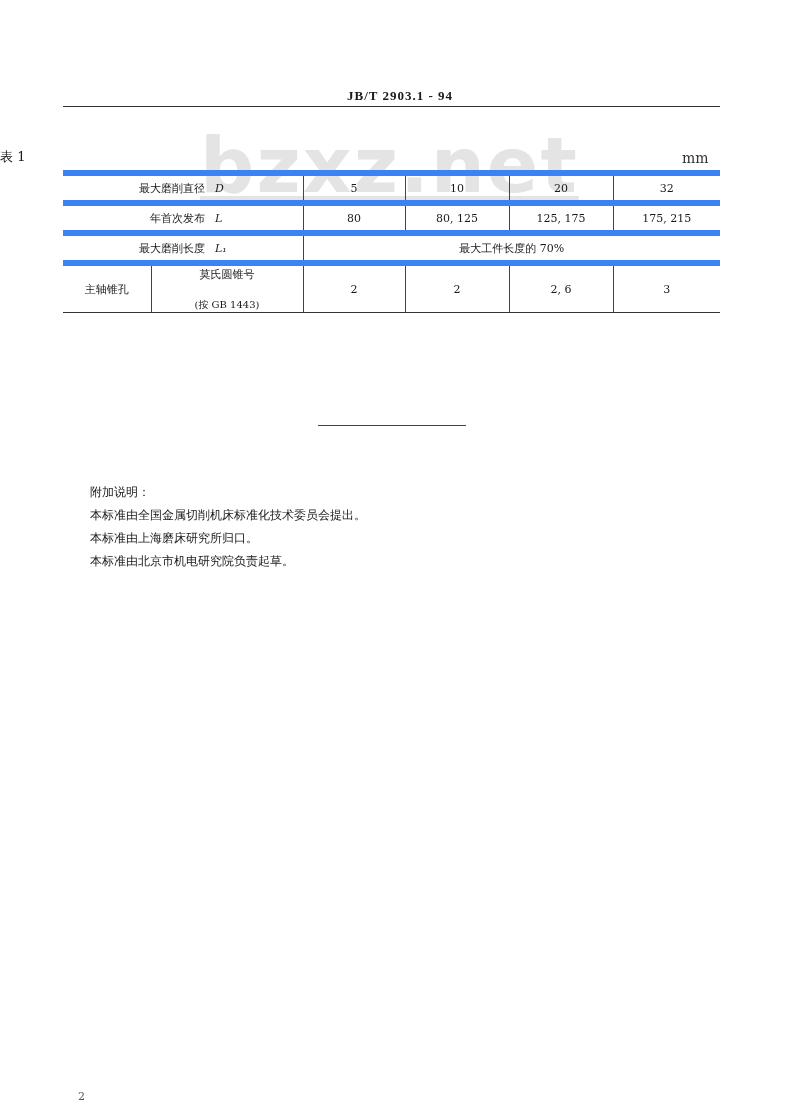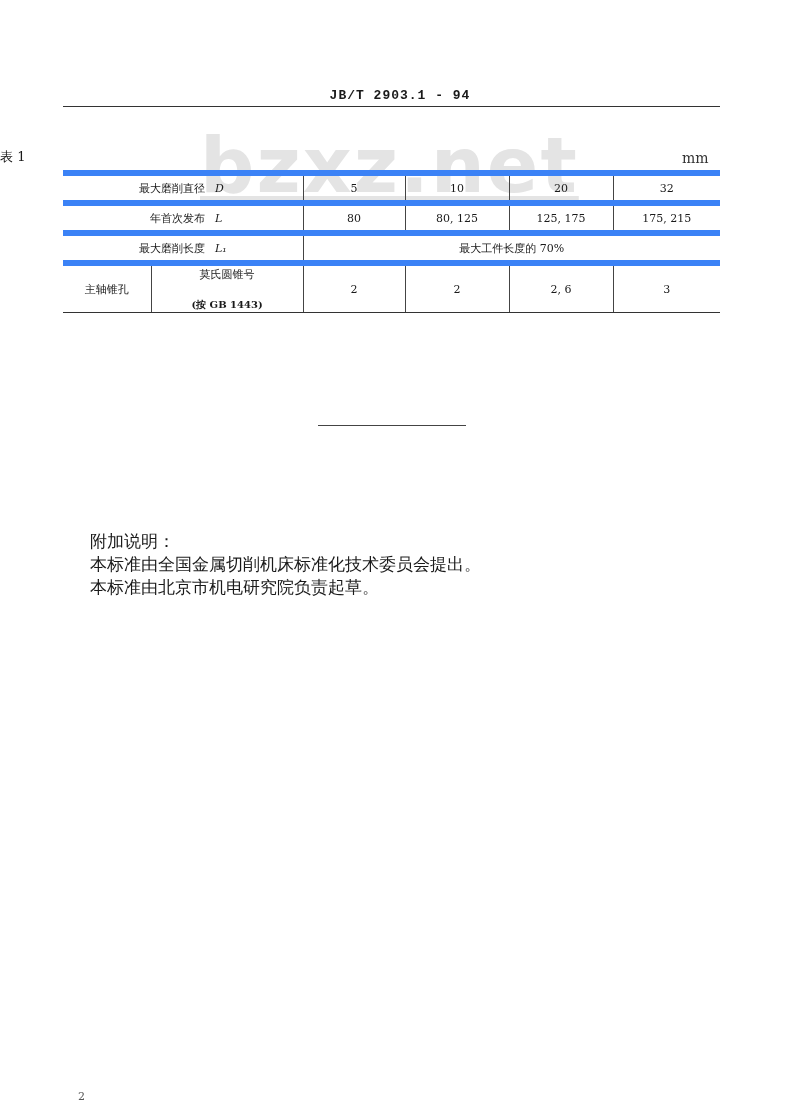--- a/index.html
+++ b/index.html
@@ -2,21 +2,21 @@
 <html><head>
   <meta charset="utf-8">
   <style>
     html, body { margin: 0; padding: 0; }
     body {
       width: 800px; height: 1108px; background: #ffffff; position: relative; overflow: hidden;
       font-family: "DejaVu Serif", "Liberation Serif", serif; color: #1a1a1a;
     }
     .header-code {
       position: absolute; top: 88px; left: 0; width: 800px; text-align: center;
-      font-family: Liberation Mono, monospace; font-weight: bold; font-size: 13px; letter-spacing: 1px;
+      font-family: Liberation Serif, serif; font-weight: bold; font-size: 13px; letter-spacing: 1px;
     }
     .header-rule {
       position: absolute; top: 106px; left: 63px; width: 657px; height: 0;
       border-top: 1px solid #333;
     }
     .watermark {
       position: absolute; top: 128px; left: 200px; font-family: "DejaVu Sans", sans-serif;
       font-weight: bold; font-size: 76px; color: #e4e4e4; letter-spacing: 2px; z-index: 0;
       line-height: 1;
       text-decoration: underline;
@@ -34,25 +34,24 @@
     }
     table.spec td {
       border-top: 6px solid #3b82f6; border-bottom: 1px solid #333; padding: 0; text-align: center;
       vertical-align: middle;
     }
     table.spec td.vr { border-right: 1px solid #444; }
     table.spec tr.r1 td, table.spec tr.r2 td, table.spec tr.r3 td { height: 24px; }
     table.spec tr.r4 td, table.spec tr.r5 td { height: 46px; }
     .lbl { text-align: right !important; padding-right: 6px !important; }
     .sym { font-style: italic; text-align: left !important; padding-left: 4px !important; }
-    .sub { display: block; font-size: 10px; margin-top: 16px; font-weight: bold; }
+    .sub { display: block; font-size: 10px; margin-top: 16px; }
     .notes {
-      position: absolute; top: 482px; left: 90px; font-size: 17px; line-height: 23px;
-      font-family: Liberation Serif, serif;
-      margin-top: 48px;
+      position: absolute; top: 482px; left: 90px; font-size: 12px; line-height: 23px;
+      font-family: Liberation Mono, monospace;
     }
     .end-rule {
       position: absolute; top: 425px; left: 318px; width: 148px; border-top: 1px solid #444;
     }
     .page-num {
       position: absolute; top: 1090px; left: 78px; font-size: 11px; color: #555;
     }
   </style>
 </head>
 <body>
@@ -109,16 +108,17 @@
     <td>3</td>
   </tr>
 </tbody>
   </table>
 
 <div class="end-rule"></div>
 
 <div class="notes">
   <div>附加说明：</div>
   <div>本标准由全国金属切削机床标准化技术委员会提出。</div>
+  <div>本标准由上海磨床研究所归口。</div>
   <div>本标准由北京市机电研究院负责起草。</div>
 </div>
 
 <div class="page-num">2</div>
 
 </body></html>

